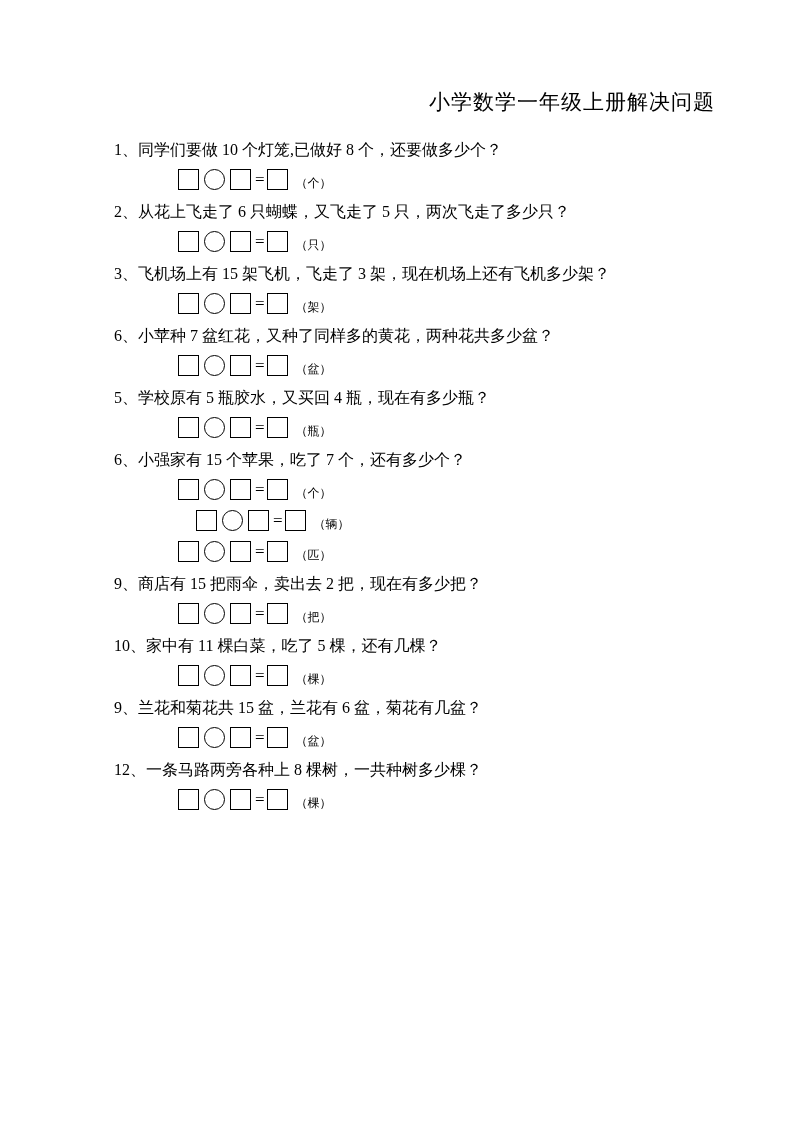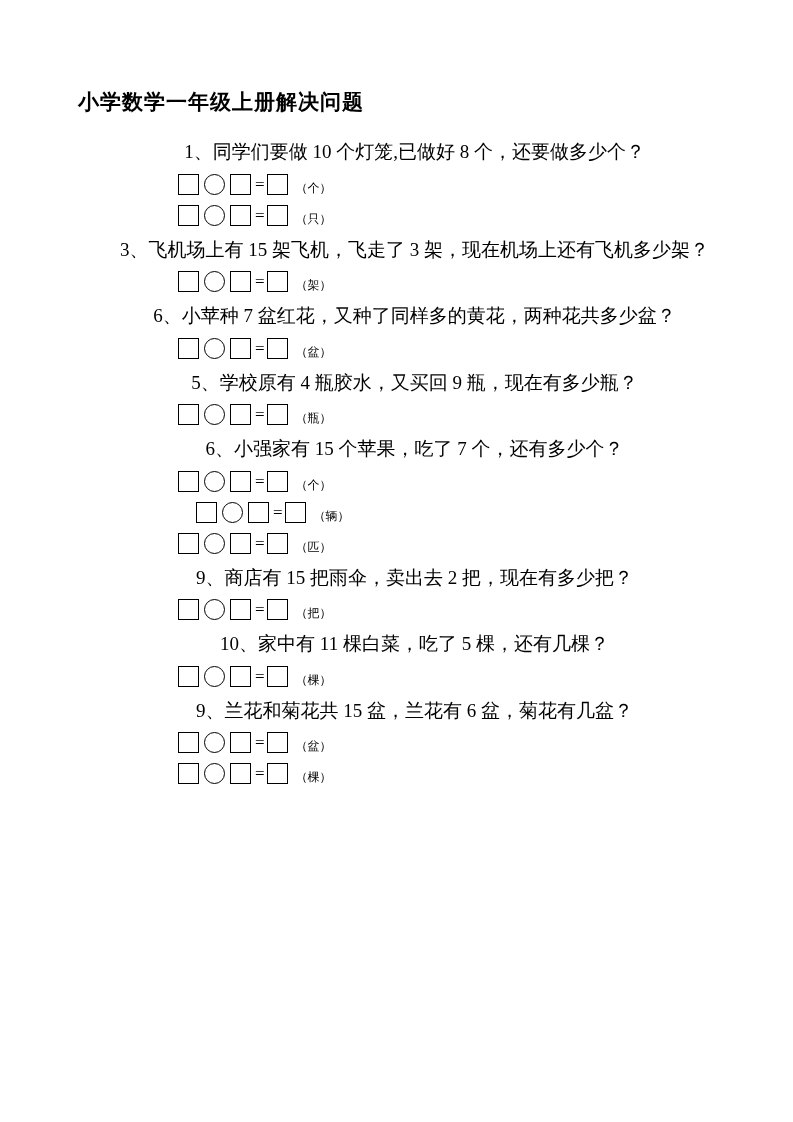--- a/index.html
+++ b/index.html
@@ -16,37 +16,36 @@
     overflow: hidden;
   }
   .page {
     width: 793px;
     height: 1122px;
     box-sizing: border-box;
     padding: 88px 78px 40px 78px;
     position: relative;
   }
   .doc-title {
-    text-align: left;
+    text-align: right;
     font-size: 21px;
-    font-weight: bold;
+    font-weight: normal;
     letter-spacing: 1px;
     margin: 0 0 22px 0;
     font-family: "Liberation Serif", "DejaVu Serif", serif;
   }
   .problem {
     margin-bottom: 6px;
   }
   .q-text {
-    font-size: 19px;
+    font-size: 16px;
     line-height: 1.5;
     padding-left: 36px;
     text-indent: 0;
     white-space: nowrap;
-    text-align: center;
   }
   .answer-row {
     display: flex;
     align-items: center;
     margin-top: 7px;
     margin-bottom: 10px;
     padding-left: 100px;
   }
   .answer-row.indent-wide {
     padding-left: 118px;
@@ -95,20 +94,21 @@
         <div class="answer-row">
           <span class="box"></span>
           <span class="circle"></span>
           <span class="box second"></span>
           <span class="equals">=</span>
           <span class="box"></span>
           <span class="unit">（个）</span>
         </div>
       </div>
       <div class="problem">
+        <div class="q-text">2、从花上飞走了 6 只蝴蝶，又飞走了 5 只，两次飞走了多少只？</div>
         <div class="answer-row">
           <span class="box"></span>
           <span class="circle"></span>
           <span class="box second"></span>
           <span class="equals">=</span>
           <span class="box"></span>
           <span class="unit">（只）</span>
         </div>
       </div>
       <div class="problem">
@@ -127,21 +127,21 @@
         <div class="answer-row">
           <span class="box"></span>
           <span class="circle"></span>
           <span class="box second"></span>
           <span class="equals">=</span>
           <span class="box"></span>
           <span class="unit">（盆）</span>
         </div>
       </div>
       <div class="problem">
-        <div class="q-text">5、学校原有 4 瓶胶水，又买回 9 瓶，现在有多少瓶？</div>
+        <div class="q-text">5、学校原有 5 瓶胶水，又买回 4 瓶，现在有多少瓶？</div>
         <div class="answer-row">
           <span class="box"></span>
           <span class="circle"></span>
           <span class="box second"></span>
           <span class="equals">=</span>
           <span class="box"></span>
           <span class="unit">（瓶）</span>
         </div>
       </div>
       <div class="problem">
@@ -202,20 +202,21 @@
         <div class="answer-row">
           <span class="box"></span>
           <span class="circle"></span>
           <span class="box second"></span>
           <span class="equals">=</span>
           <span class="box"></span>
           <span class="unit">（盆）</span>
         </div>
       </div>
       <div class="problem">
+        <div class="q-text">12、一条马路两旁各种上 8 棵树，一共种树多少棵？</div>
         <div class="answer-row">
           <span class="box"></span>
           <span class="circle"></span>
           <span class="box second"></span>
           <span class="equals">=</span>
           <span class="box"></span>
           <span class="unit">（棵）</span>
         </div>
       </div>
     </div>

